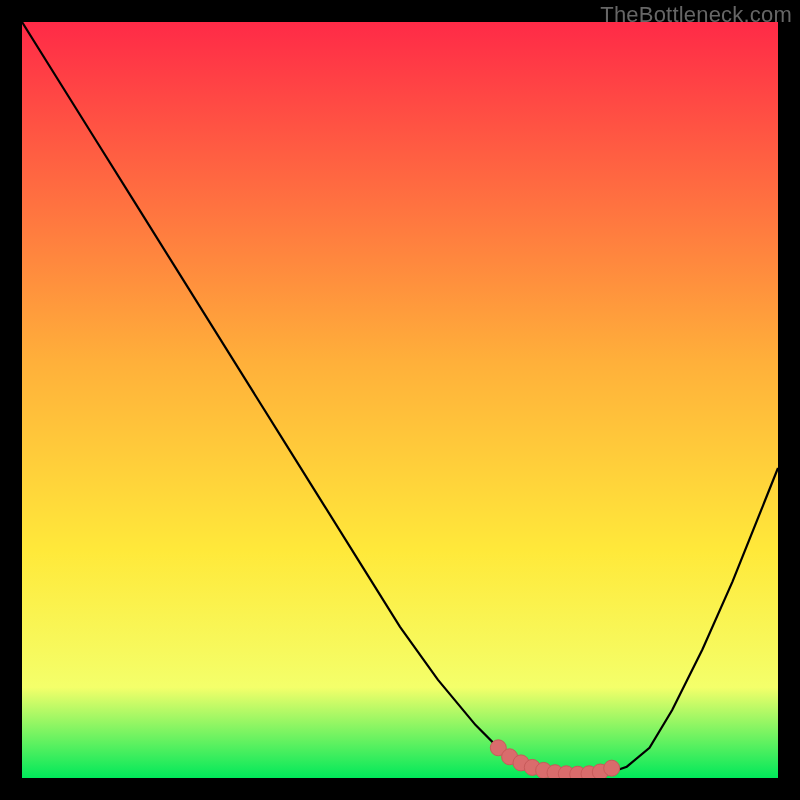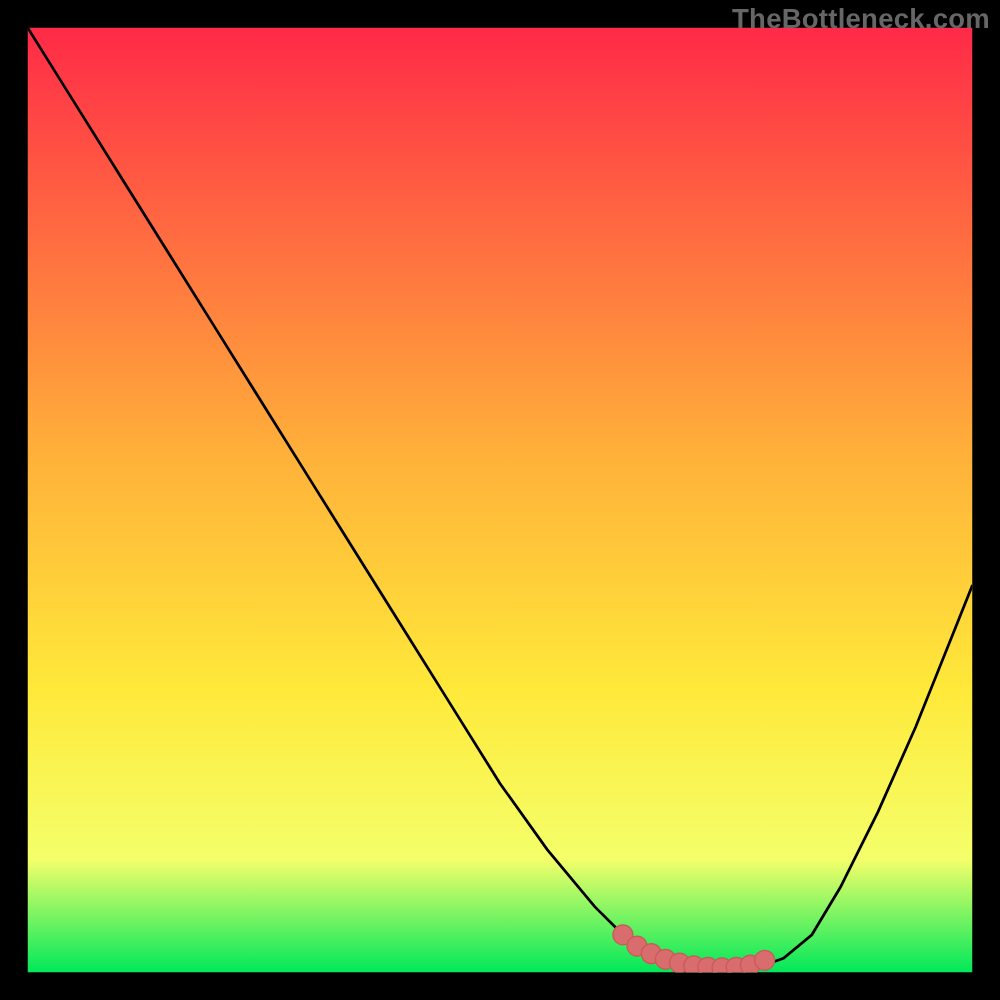--- a/index.html
+++ b/index.html
@@ -25,21 +25,21 @@
     top: 0;
     width: 756px;
     height: 756px;
   }
   .watermark {
     position: absolute;
     top: 2px;
     right: 8px;
     color: #666;
     font-size: 22px;
-    font-weight: 700;
+    font-weight: 400;
     letter-spacing: 0.2px;
   }
 </style>
 </head>
 <body>
 
 <div class="frame">
   <svg class="plot" viewBox="0 0 756 756">
     <defs>
       <linearGradient id="bgGrad" x1="0" y1="0" x2="0" y2="1">

